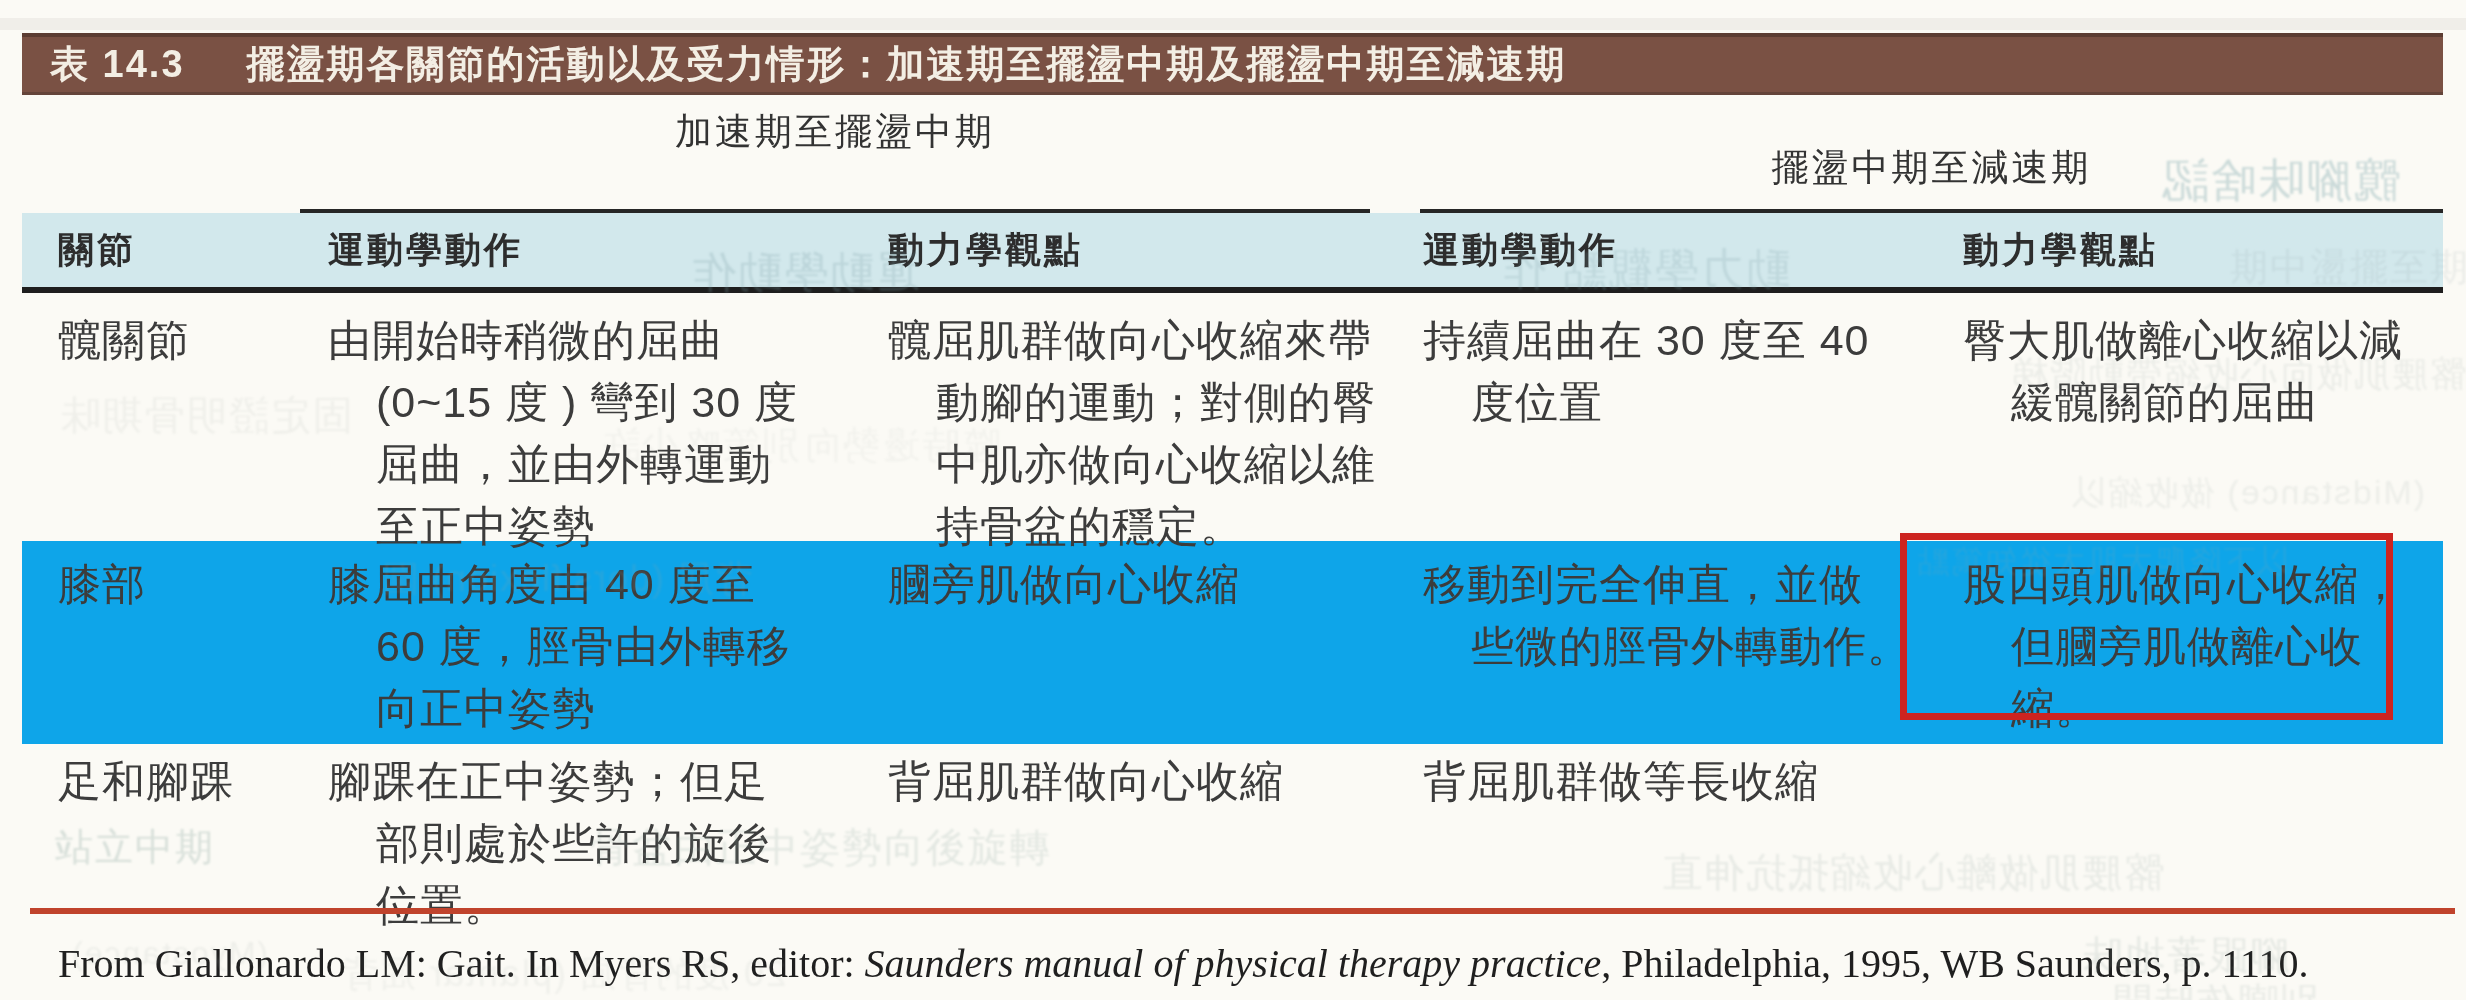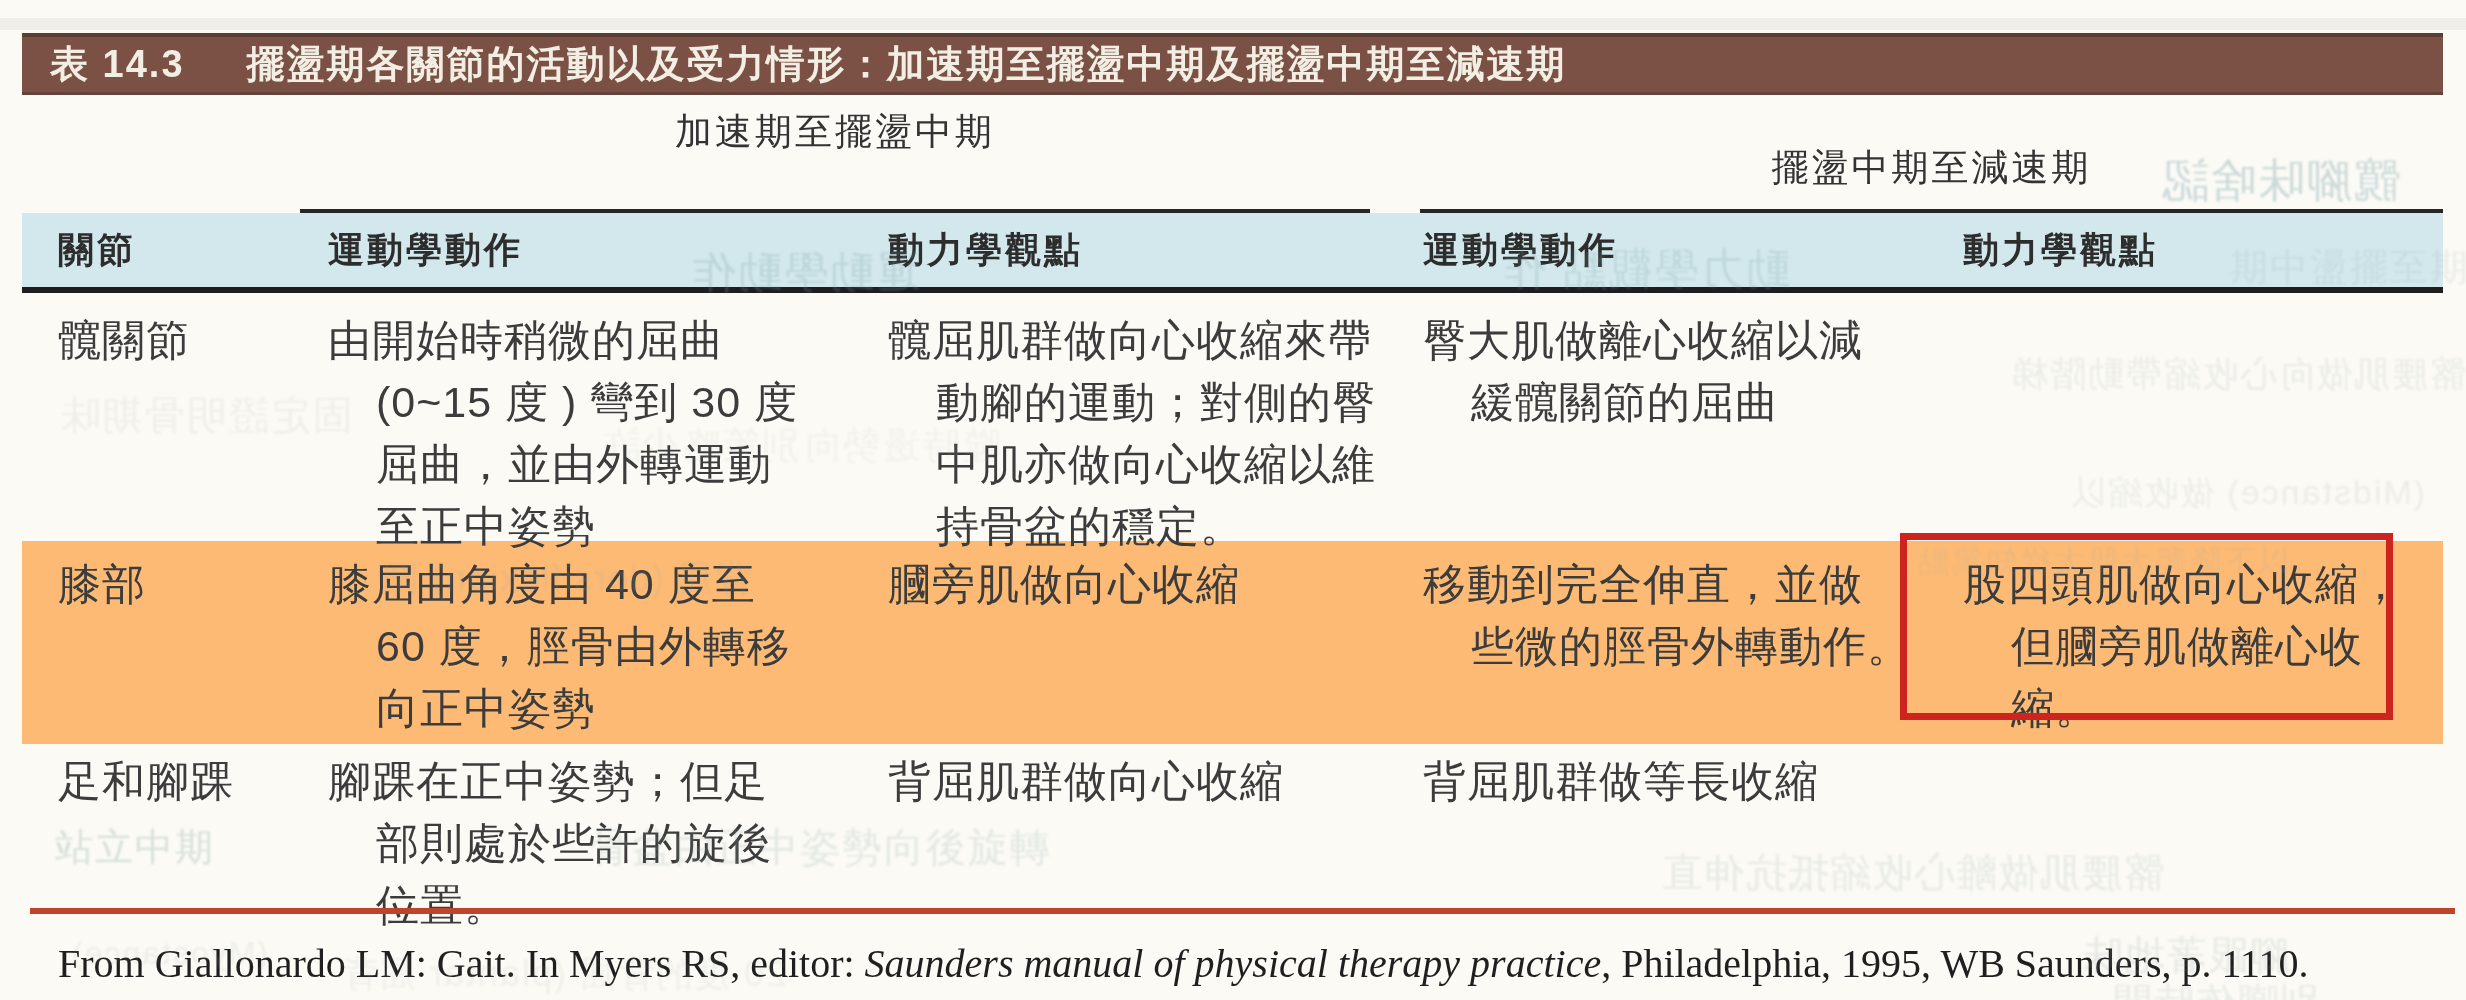--- a/index.html
+++ b/index.html
@@ -124,24 +124,26 @@
         <div class="trow trow-0 grid5">
           <div class="tcell joint">髖關節</div>
           <div class="tcell">由開始時稍微的屈曲
 (0~15 度 ) 彎到 30 度
 屈曲，並由外轉運動
 至正中姿勢</div>
           <div class="tcell">髖屈肌群做向心收縮來帶
 動腳的運動；對側的臀
 中肌亦做向心收縮以維
 持骨盆的穩定。</div>
+          <div class="tcell">持續屈曲在 30 度至 40
+度位置</div>
           <div class="tcell">臀大肌做離心收縮以減
 緩髖關節的屈曲</div>
         </div>
-        <div class="trow trow-1 grid5" style="background: #fdba74;">
+        <div class="trow trow-1 grid5" style="background: #0ea5e9;">
           <div class="tcell joint">膝部</div>
           <div class="tcell">膝屈曲角度由 40 度至
 60 度，脛骨由外轉移
 向正中姿勢</div>
           <div class="tcell">膕旁肌做向心收縮</div>
           <div class="tcell">移動到完全伸直，並做
 些微的脛骨外轉動作。</div>
           <div class="tcell">股四頭肌做向心收縮，
 但膕旁肌做離心收縮。</div>
         </div>

